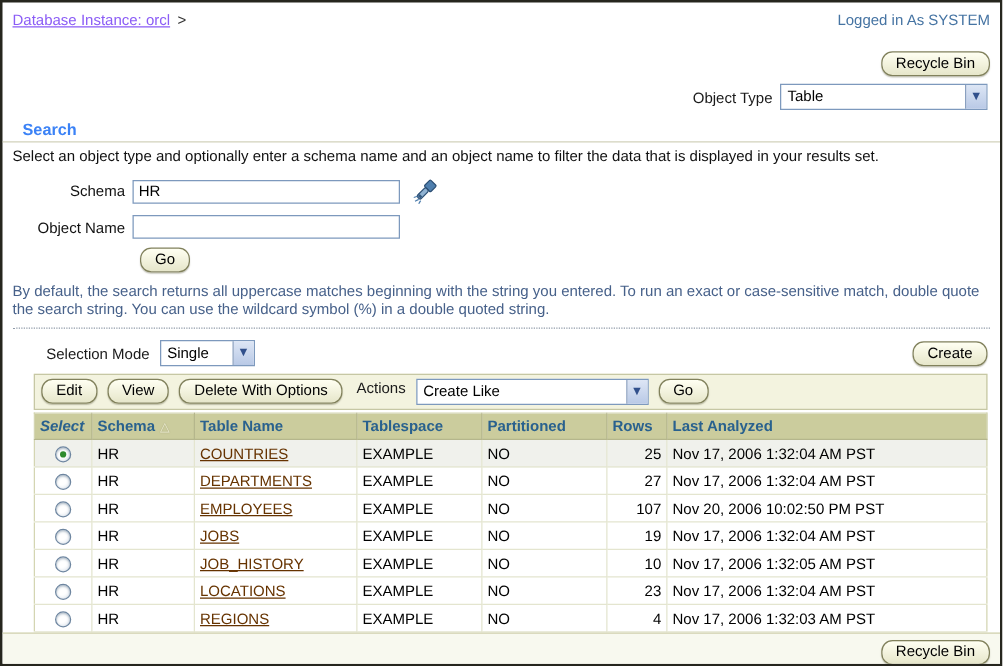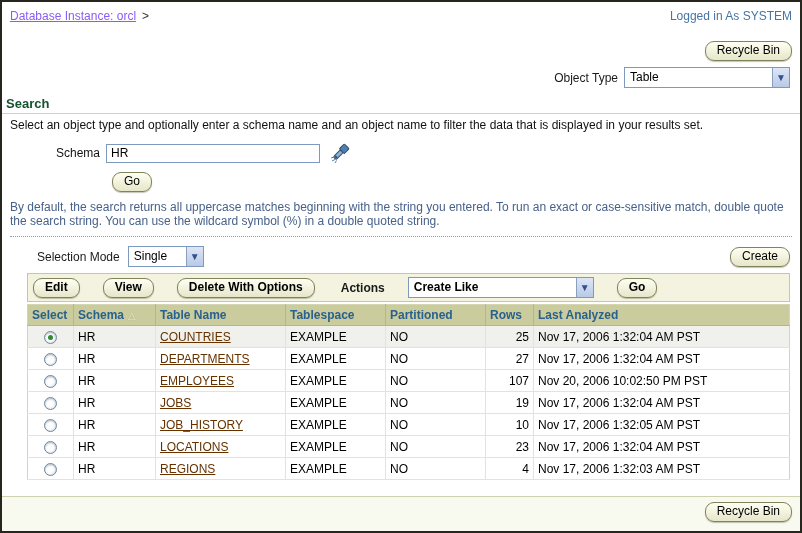--- a/index.html
+++ b/index.html
@@ -16,21 +16,21 @@
   .top-right { display:flex; flex-direction:column; align-items:flex-end; gap:18px; }
   .loggedin { color:#4674a3; font-size:12px; }
   
   .btn {
     display:inline-block; padding:1px 11px 3px; border:1px solid #81815c; border-radius:9px;
     background:linear-gradient(#fffff2,#e6e6ca); color:#000; font-size:12px; cursor:pointer;
     box-shadow:0 1px 1px rgba(90,90,60,.35); white-space:nowrap; line-height:14px;
   }
   
   .page-title { color:#336699; font-size:17px; font-weight:bold; padding:4px 8px 3px; border-bottom:1px solid #dfe0c2; margin-top:2px; }
-  .section-title { color:#14532d; font-size:13px; font-weight:bold; padding:6px 4px 2px; border-bottom:1px solid #d2d2bc; }
+  .section-title { color:#3b82f6; font-size:13px; font-weight:bold; padding:6px 16px 2px; border-bottom:1px solid #d2d2bc; }
   
   .objtype-row { display:flex; justify-content:flex-end; align-items:center; gap:6px; padding:6px 10px 2px; }
   
   .select { display:inline-flex; align-items:stretch; border:1px solid #7d99bd; background:#fff; height:21px; cursor:default; }
   .select .val { padding:2px 6px 0 5px; font-size:12px; color:#000; flex:1; white-space:nowrap; overflow:hidden; }
   .select .arrow {
     width:17px; background:linear-gradient(#dde6f5,#b9c9e6); border-left:1px solid #8aa0c0;
     display:flex; align-items:center; justify-content:center; color:#31508c; font-size:10px;
   }
   
@@ -41,39 +41,38 @@
   .flashlight { margin-left:8px; display:inline-flex; cursor:pointer; }
   .go-row { margin:7px 0 0 110px; }
   .note { color:#47618a; padding:8px 8px 0; line-height:14px; }
   .dotted { border-top:1px dotted #8f9aa8; margin:8px 8px 0; height:0; }
   
   .results { margin:0 10px 0 25px; }
   .sel-mode-row { display:flex; align-items:center; margin:9px 0 6px; }
   .sel-mode-row .lbl { margin:0 8px 0 10px; }
   .sel-mode-row .spring { flex:1; }
   .toolbar {
-    background:#f3f3df; border:1px solid #c6c7a4; padding:3px 5px; display:flex; align-items:center; gap:23px;
+    background:#f3f3df; border:1px solid #c6c7a4; padding:3px 5px; display:flex; align-items:flex-start; gap:8px;
     margin-bottom:2px;
-    font-weight:bold;
   }
   .toolbar .actions-lbl { margin-left:3px; }
   
   table.data { border-collapse:collapse; width:100%; border:1px solid #d4d5b2; }
   table.data th {
     background:#cbcc9d; color:#29618e; font-size:12px; font-weight:bold; text-align:left;
     padding:3px 4px; border-right:1px solid #b5b68c; border-bottom:1px solid #b5b68c; white-space:nowrap;
   }
   table.data th:last-child { border-right:none; }
   table.data td {
     padding:3px 4px; border-right:1px solid #e4e5cf; border-bottom:1px solid #e4e5cf;
     font-size:12px; color:#000; white-space:nowrap; height:22px;
   }
   table.data td:last-child { border-right:none; }
   tr.selected td { background:#f0f1ec; }
-  .c-select { width:46px; }
+  .c-select { width:46px;font-style:italic; }
   .c-schema { width:82px; }
   .c-tname  { width:130px; }
   .c-tspace { width:100px; }
   .c-part   { width:100px; }
   .c-rows   { width:48px; text-align:right; }
   td.c-select { text-align:center; }
   td.c-rows { text-align:right; }
   a.tbl-link { color:#663300; text-decoration:underline; }
   .sort { color:#f4f4da; font-size:10px; margin-left:4px; text-shadow:0 0 1px #8a8a60; }
   
@@ -128,20 +127,24 @@
         </g>
         <g stroke="#4f7fae" stroke-width="1">
           <line x1="3" y1="17" x2="6" y2="16"></line>
           <line x1="4" y1="20" x2="7" y2="18.5"></line>
           <line x1="7" y1="22" x2="8.5" y2="19.5"></line>
         </g>
       </svg>
     </span>
   </div>
 
+  <div class="form-row">
+    <span class="lbl">Object Name</span>
+    <input class="txt" type="text" value="" style="">
+  </div>
 
   <div class="go-row">
     <span class="btn">Go</span>
   </div>
 
   <div class="note">By default, the search returns all uppercase matches beginning with the string you entered. To run an exact or case-sensitive match, double quote the search string. You can use the wildcard symbol (%) in a double quoted string.</div>
   <div class="dotted"></div>
 
   <div class="results">
     <div class="sel-mode-row">

